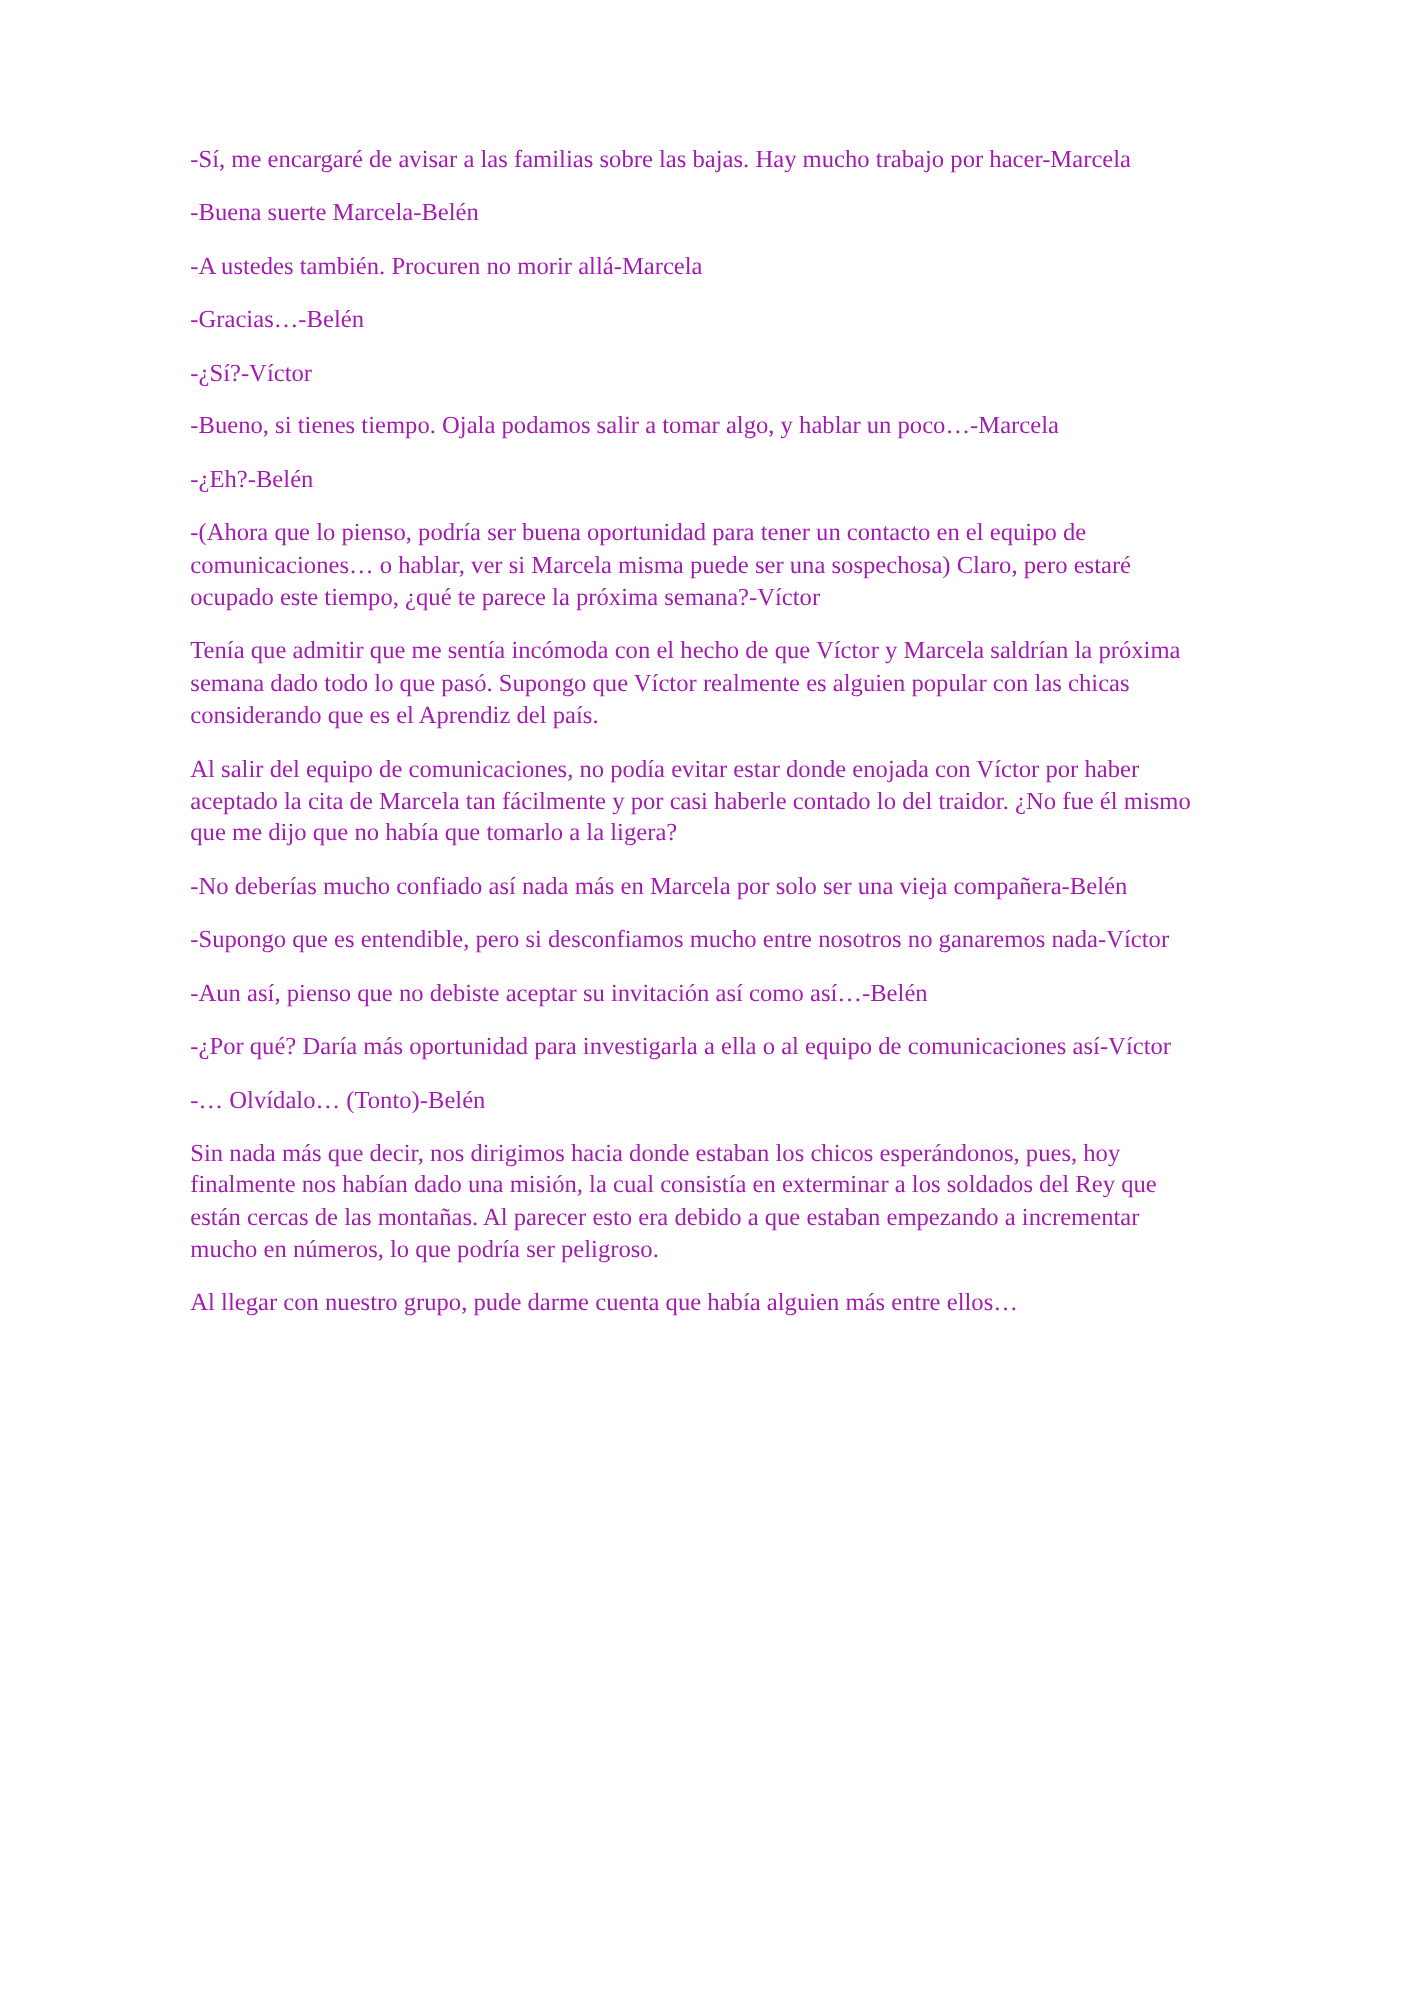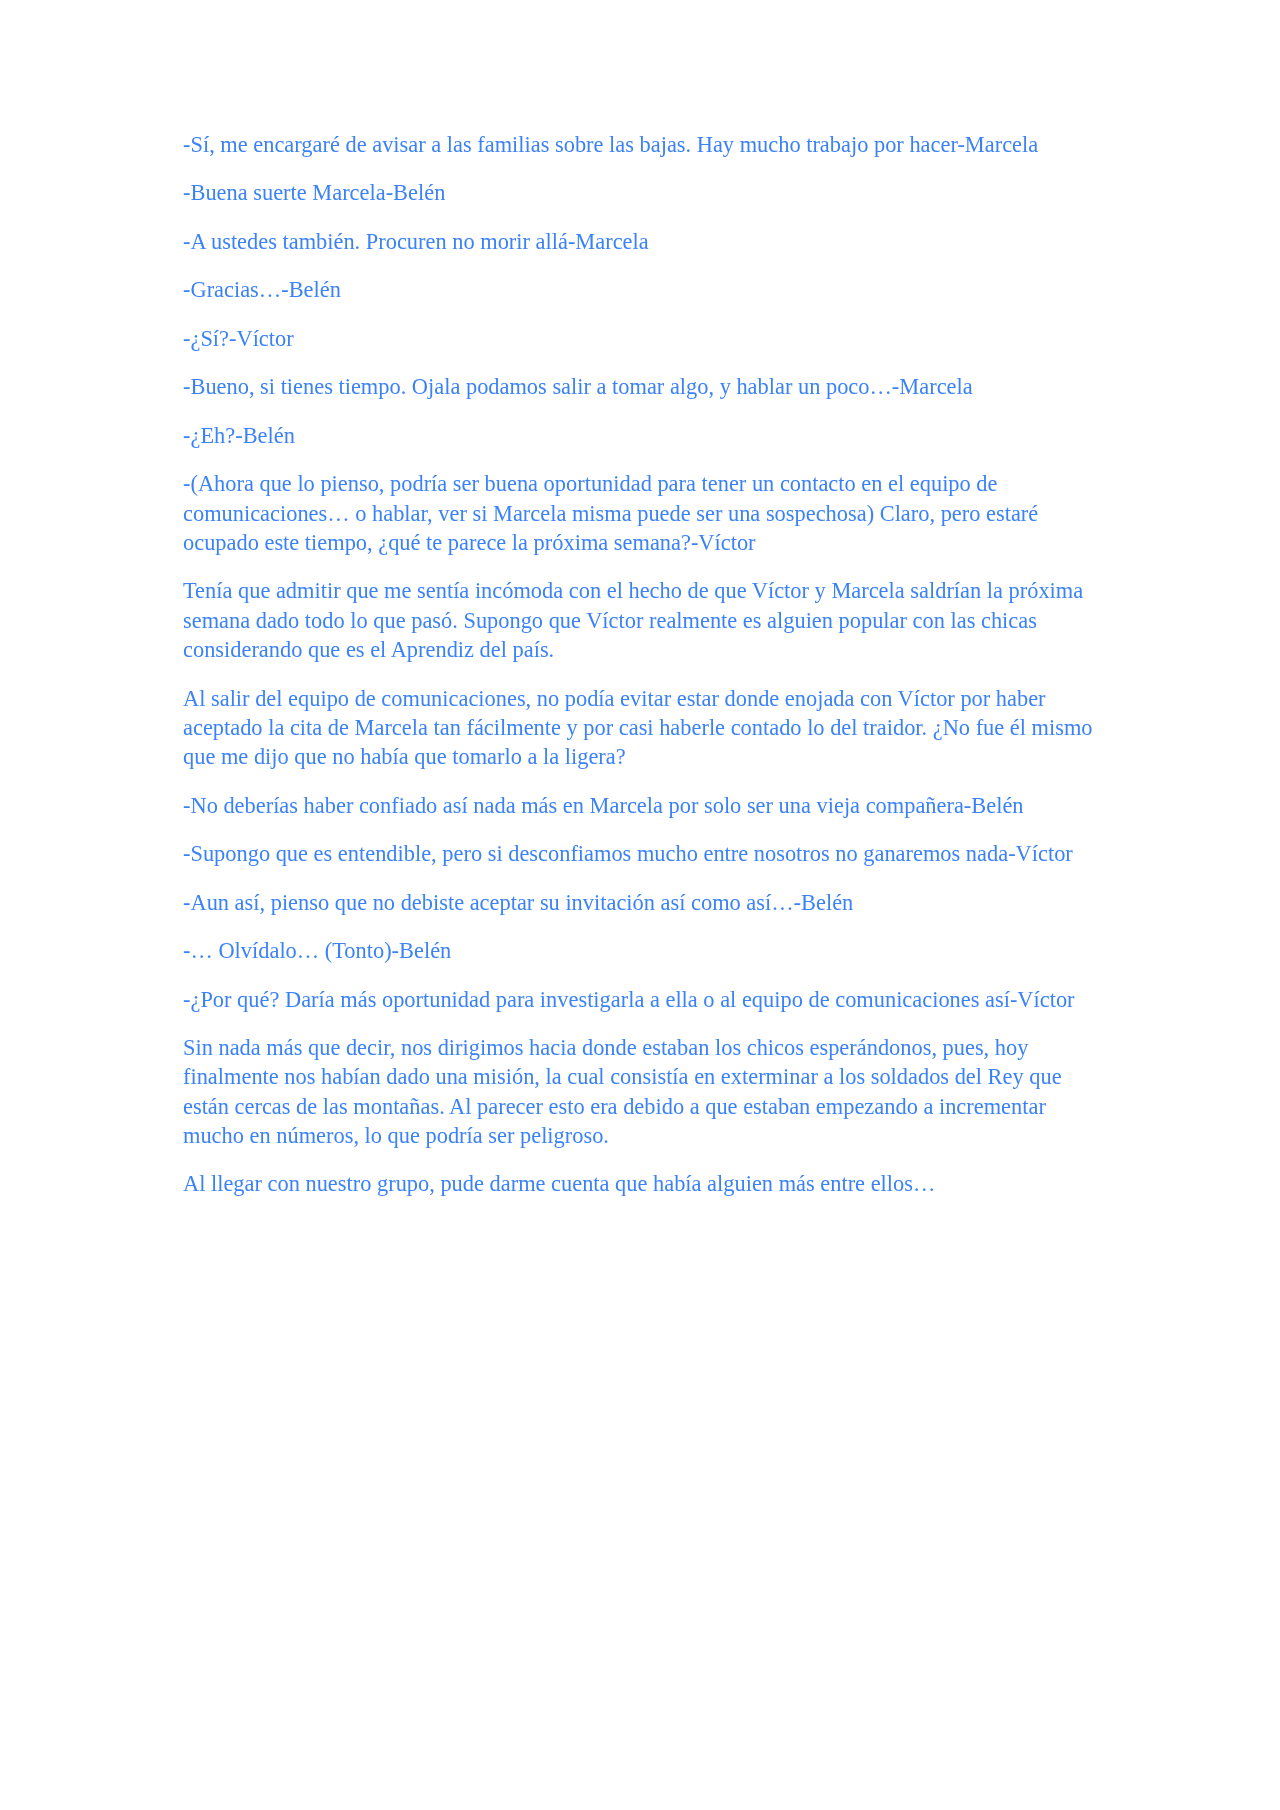--- a/index.html
+++ b/index.html
@@ -8,47 +8,47 @@
       background: #ffffff;
     }
     body {
       width: 1280px;
       height: 1810px;
       position: relative;
       overflow: hidden;
     }
     .page {
       position: absolute;
-      left: 183px;
+      left: 173px;
       top: 130px;
       width: 920px;
       font-family: "Liberation Serif", "DejaVu Serif", serif;
       font-size: 22.4px;
       line-height: 29.3px;
-      color: #3b82f6;
+      color: #a21caf;
     }
     .para {
       margin: 0 0 19.2px 0;
       padding: 0;
     }
   </style>
 </head>
 <body>
 
 <div class="page">
   <p class="para">-Sí, me encargaré de avisar a las familias sobre las bajas. Hay mucho trabajo por hacer-Marcela</p>
   <p class="para">-Buena suerte Marcela-Belén</p>
   <p class="para">-A ustedes también. Procuren no morir allá-Marcela</p>
   <p class="para">-Gracias…-Belén</p>
   <p class="para">-¿Sí?-Víctor</p>
   <p class="para">-Bueno, si tienes tiempo. Ojala podamos salir a tomar algo, y hablar un poco…-Marcela</p>
   <p class="para">-¿Eh?-Belén</p>
   <p class="para">-(Ahora que lo pienso, podría ser buena oportunidad para tener un contacto en el equipo de comunicaciones… o hablar, ver si Marcela misma puede ser una sospechosa) Claro, pero estaré ocupado este tiempo, ¿qué te parece la próxima semana?-Víctor</p>
   <p class="para">Tenía que admitir que me sentía incómoda con el hecho de que Víctor y Marcela saldrían la próxima semana dado todo lo que pasó. Supongo que Víctor realmente es alguien popular con las chicas considerando que es el Aprendiz del país.</p>
   <p class="para">Al salir del equipo de comunicaciones, no podía evitar estar donde enojada con Víctor por haber aceptado la cita de Marcela tan fácilmente y por casi haberle contado lo del traidor. ¿No fue él mismo que me dijo que no había que tomarlo a la ligera?</p>
-  <p class="para">-No deberías haber confiado así nada más en Marcela por solo ser una vieja compañera-Belén</p>
+  <p class="para">-No deberías mucho confiado así nada más en Marcela por solo ser una vieja compañera-Belén</p>
   <p class="para">-Supongo que es entendible, pero si desconfiamos mucho entre nosotros no ganaremos nada-Víctor</p>
   <p class="para">-Aun así, pienso que no debiste aceptar su invitación así como así…-Belén</p>
+  <p class="para">-¿Por qué? Daría más oportunidad para investigarla a ella o al equipo de comunicaciones así-Víctor</p>
   <p class="para">-… Olvídalo… (Tonto)-Belén</p>
-  <p class="para">-¿Por qué? Daría más oportunidad para investigarla a ella o al equipo de comunicaciones así-Víctor</p>
   <p class="para">Sin nada más que decir, nos dirigimos hacia donde estaban los chicos esperándonos, pues, hoy finalmente nos habían dado una misión, la cual consistía en exterminar a los soldados del Rey que están cercas de las montañas. Al parecer esto era debido a que estaban empezando a incrementar mucho en números, lo que podría ser peligroso.</p>
   <p class="para">Al llegar con nuestro grupo, pude darme cuenta que había alguien más entre ellos…</p>
 </div>
 
 </body></html>

